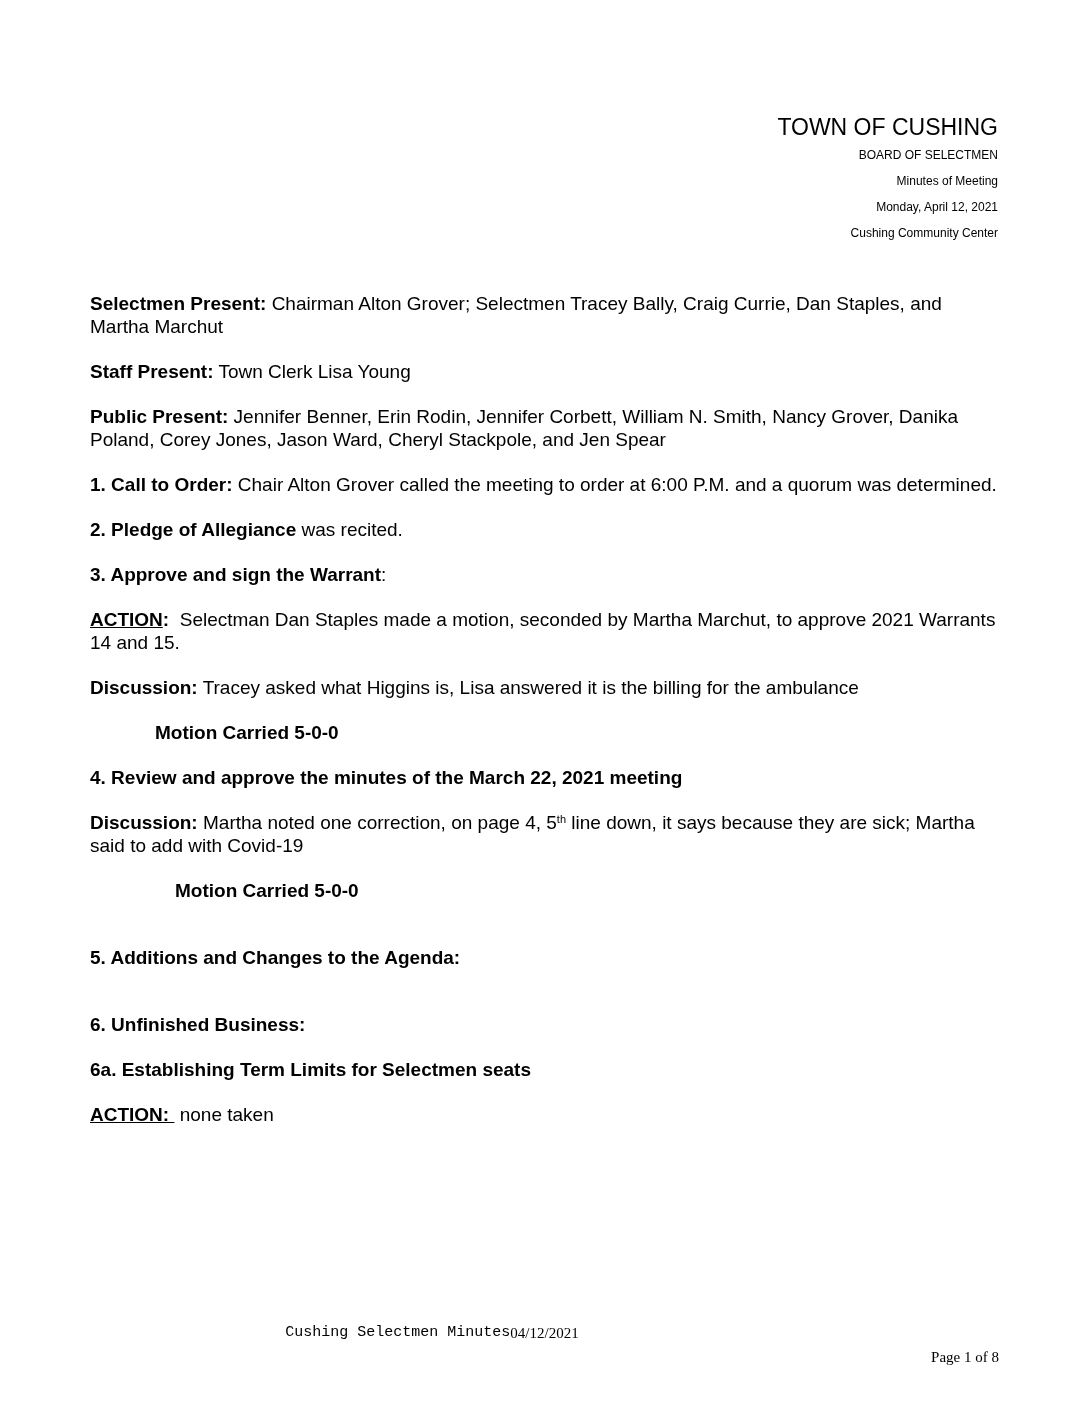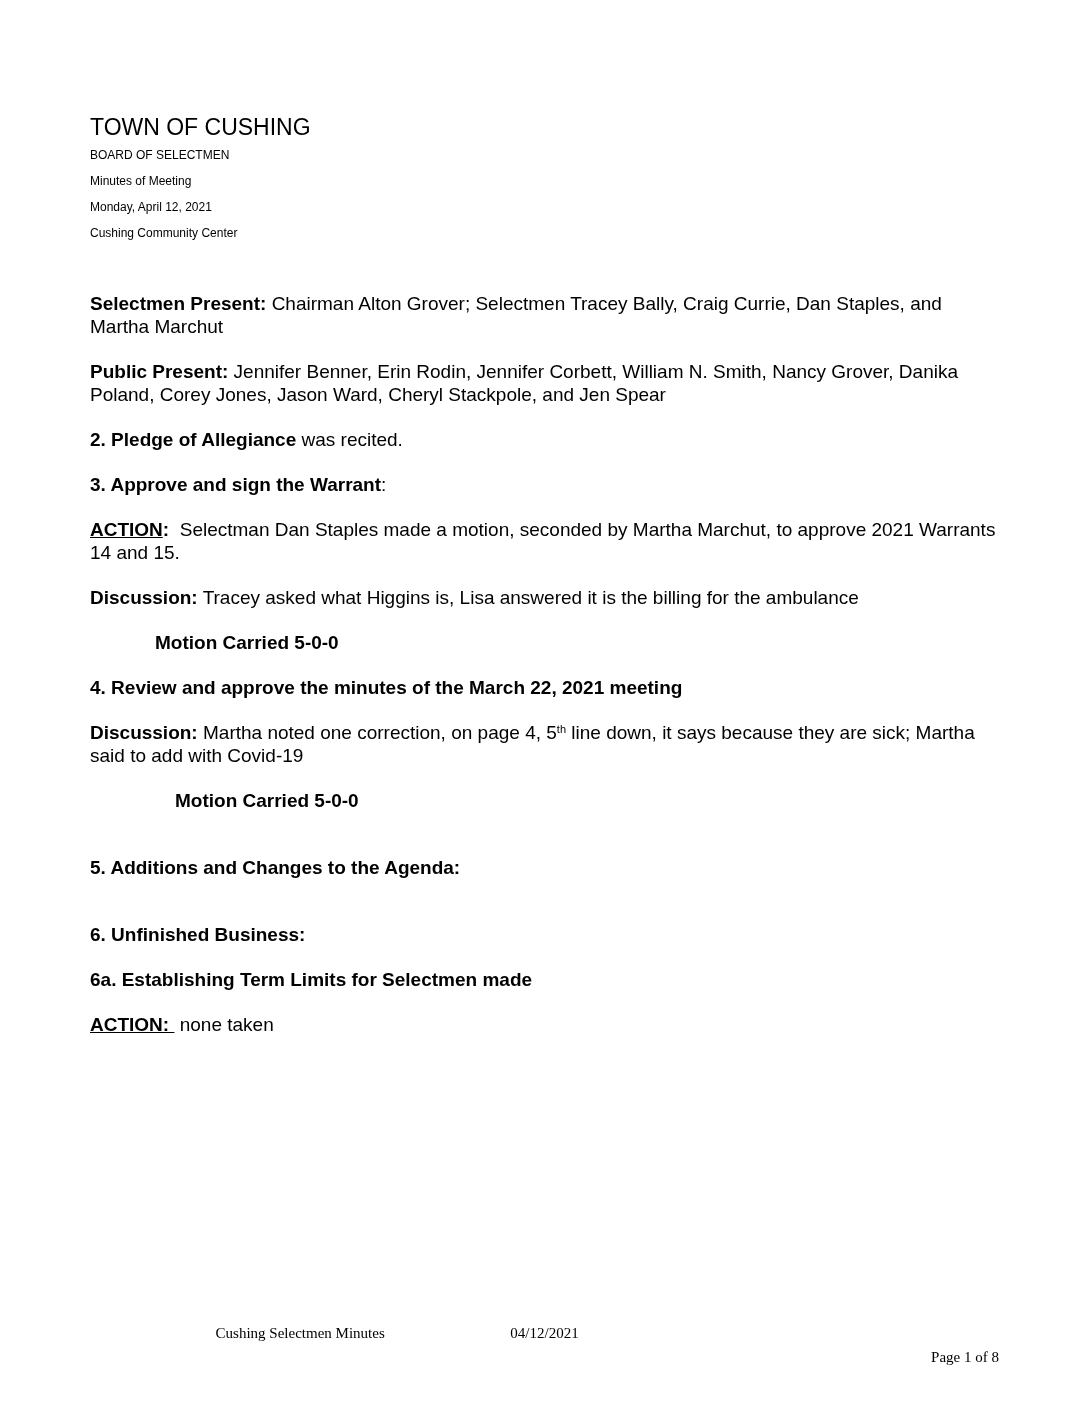--- a/index.html
+++ b/index.html
@@ -7,70 +7,72 @@
   .page {
     position:relative;
     width:1088px; height:1408px;
     margin:0 auto;
     background:#ffffff;
     color:#000000;
     font-family:"Liberation Sans","DejaVu Sans",sans-serif;
     overflow:hidden;
   }
   .content { position:absolute; left:90px; top:112px; width:908px; }
-  .title-block { text-align:left; margin-bottom:46px; }
+  .title-block { text-align:right; margin-bottom:46px; }
   .title-main { font-size:23px; line-height:30px; }
   .title-sub  { font-size:12px; line-height:26px; }
   .para {
     font-size:19px; line-height:23px;
     margin-bottom:22px;
     white-space:pre-wrap;
   }
   .para.indent-1 { margin-left:65px; }
   .para.indent-2 { margin-left:85px; }
   .para.gap-large { margin-bottom:44px; }
   .b { font-weight:bold;margin-top:28px; }
   .u { text-decoration:underline; }
   sup.sup { font-size:11px; line-height:0; position:relative; top:-6px; vertical-align:baseline; }
   .footer {
     position:absolute; left:90px; top:1324px; width:909px;
     display:grid; grid-template-columns:1fr auto 1fr;
     font-family:"Liberation Serif","DejaVu Serif",serif;
     font-size:15px; line-height:18px;
   }
-  .footer .fl { text-align:center; }
+  .footer .fl { text-align:right;font-family:Liberation Mono, monospace; }
   .footer .fc { text-align:left; }
   .footer .fr { text-align:right;margin-top:24px; }
 </style>
 </head>
 <body>
 
 <div class="page">
   <div class="content">
     <div class="title-block">
       <div class="title-main">TOWN OF CUSHING</div>
       <div class="title-sub">BOARD OF SELECTMEN</div>
       <div class="title-sub">Minutes of Meeting</div>
       <div class="title-sub">Monday, April 12, 2021</div>
       <div class="title-sub">Cushing Community Center</div>
     </div>
     <div class="body-block">
         <p class="para"><span class="b">Selectmen Present:</span><span> Chairman Alton Grover; Selectmen Tracey Bally, Craig Currie, Dan Staples, and Martha Marchut</span></p>
+        <p class="para"><span class="b">Staff Present:</span><span> Town Clerk Lisa Young</span></p>
         <p class="para"><span class="b">Public Present:</span><span> Jennifer Benner, Erin Rodin, Jennifer Corbett, William N. Smith, Nancy Grover, Danika Poland, Corey Jones, Jason Ward, Cheryl Stackpole, and Jen Spear</span></p>
+        <p class="para"><span class="b">1. Call to Order:</span><span> Chair Alton Grover called the meeting to order at 6:00 P.M. and a quorum was determined.</span></p>
         <p class="para"><span class="b">2. Pledge of Allegiance</span><span> was recited.</span></p>
         <p class="para"><span class="b">3. Approve and sign the Warrant</span><span>:</span></p>
         <p class="para"><span class="b u">ACTION</span><span class="b">:</span><span>  Selectman Dan Staples made a motion, seconded by Martha Marchut, to approve 2021 Warrants 14 and 15.</span></p>
         <p class="para"><span class="b">Discussion:</span><span> Tracey asked what Higgins is, Lisa answered it is the billing for the ambulance</span></p>
         <p class="para indent-1"><span class="b">Motion Carried 5-0-0</span></p>
         <p class="para"><span class="b">4. Review and approve the minutes of the March 22, 2021 meeting</span></p>
         <p class="para"><span class="b">Discussion:</span><span> Martha noted one correction, on page 4, 5</span><sup class="sup">th</sup><span> line down, it says because they are sick; Martha said to add with Covid-19</span></p>
         <p class="para indent-2 gap-large"><span class="b">Motion Carried 5-0-0</span></p>
         <p class="para gap-large"><span class="b">5. Additions and Changes to the Agenda:</span></p>
         <p class="para"><span class="b">6. Unfinished Business:</span></p>
-        <p class="para"><span class="b">6a. Establishing Term Limits for Selectmen made</span></p>
+        <p class="para"><span class="b">6a. Establishing Term Limits for Selectmen seats</span></p>
         <p class="para"><span class="b u">ACTION: </span><span> none taken</span></p>
       </div>
   </div>
   <div class="footer">
     <span class="fl">Cushing Selectmen Minutes</span>
     <span class="fc">04/12/2021</span>
     <span class="fr">Page 1 of 8</span>
   </div>
 </div>
 

